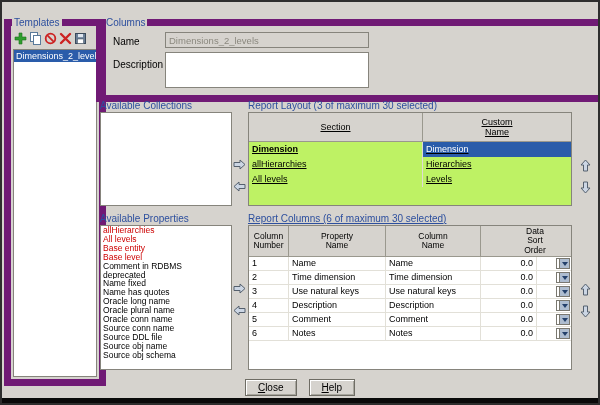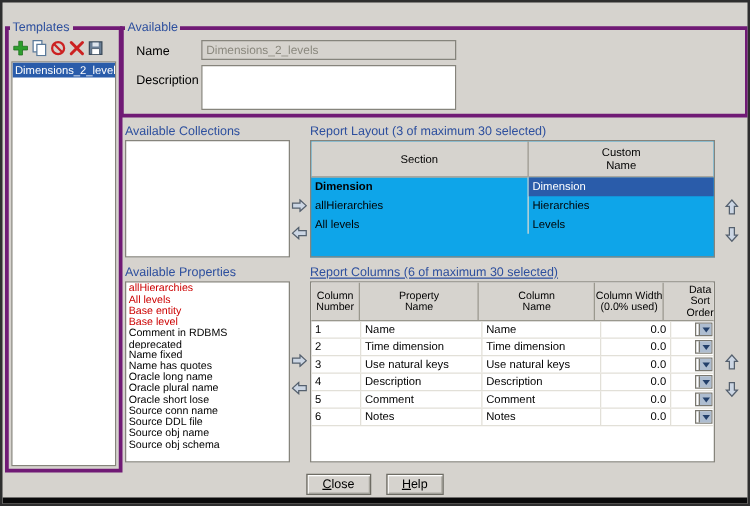--- a/index.html
+++ b/index.html
@@ -8,21 +8,21 @@
   }
   html,body{margin:0;padding:0;}
   body{font-family:"Liberation Sans",sans-serif;background:#9a9a9a;}
   .window{position:relative;width:600px;height:405px;background:var(--panel_bg);
           border:2px solid #2e2e2e;box-sizing:border-box;overflow:hidden;}
   .titlebar{height:15px;background:var(--titlebar_bg);color:var(--titlebar_text);
             font-size:10px;font-weight:bold;text-align:center;line-height:15px;}
   .content{position:absolute;top:15px;left:0;right:0;bottom:5px;}
   .bottombar{position:absolute;left:0;right:0;bottom:0;height:5px;background:#0a0a0a;}
 
-  fieldset.group{position:absolute;margin:0;padding:0;border:3px solid #701a75;min-width:0;}
+  fieldset.group{position:absolute;margin:0;padding:0;border:7px solid #701a75;min-width:0;}
   fieldset.group legend{color:var(--group_title);font-size:10px;padding:0 2px;margin-left:1px;}
   .tpl-fieldset{left:2px;top:0;width:88px;height:355px;}
   .tmpl-fieldset{left:94px;top:0;width:497px;height:71px;}
 
   .toolbar{position:absolute;left:2px;top:5px;display:flex;gap:1px;}
   .icon-btn{width:14px;height:14px;padding:0;border:none;background:transparent;
             display:flex;align-items:center;justify-content:center;cursor:pointer;}
 
   .listbox{background:#fff;border:1px solid #86847c;overflow:hidden;box-sizing:border-box;}
   .templates-list{position:absolute;left:2px;right:2px;top:21px;bottom:2px;}
@@ -37,21 +37,21 @@
   .desc-label{left:10px;top:31px;}
   .desc-input{position:absolute;left:62px;top:24px;width:204px;height:36px;background:#fff;
               border:1px solid #86847c;resize:none;box-sizing:border-box;font-family:inherit;font-size:9.5px;}
 
   .blue-label{position:absolute;font-size:10px;color:var(--group_title);white-space:nowrap;}
   .collections-label{left:98px;top:83px;}
   .collections-list{position:absolute;left:98px;top:95px;width:132px;height:94px;}
   .layout-label{left:246px;top:83px;}
 
   .rl-table{position:absolute;left:246px;top:95px;width:324px;height:94px;border:1px solid #86847c;
-            background:#0ea5e9;box-sizing:border-box;overflow:hidden;}
+            background:#bef264;box-sizing:border-box;overflow:hidden;text-decoration:underline;}
   .rl-header{display:flex;height:28px;background:var(--panel_bg);border-bottom:1px solid #9a988e;}
   .rl-th{font-size:9px;line-height:10px;display:flex;align-items:center;justify-content:center;
          text-align:center;white-space:pre-line;box-sizing:border-box;}
   .rl-th1{width:174px;border-right:1px solid #9a988e;}
   .rl-th2{flex:1;}
   .rl-row{display:flex;height:15px;}
   .rl-c1{width:174px;border-right:1px solid #dedcd4;box-sizing:border-box;font-size:9px;line-height:15px;
          padding:0 3px;overflow:hidden;white-space:nowrap;}
   .rl-c1.bold{font-weight:bold;}
   .rl-c2{flex:1;font-size:9px;line-height:15px;padding:0 3px;overflow:hidden;white-space:nowrap;}
@@ -134,21 +134,21 @@
                 <rect x="4" y="2" width="5" height="3.2" fill="#dfe6ee"></rect>
               </svg></span>
         </button>
       </div>
       <div class="listbox templates-list" id="templates-list">
           <div class="list-item selected">Dimensions_2_levels</div>
         </div>
     </fieldset>
 
     <fieldset class="group tmpl-fieldset">
-      <legend>Available</legend>
+      <legend>Columns</legend>
       <label class="fld-label name-label">Name</label>
       <input class="name-input" disabled="" value="Dimensions_2_levels" style="">
       <label class="fld-label desc-label">Description</label>
       <textarea class="desc-input" style=""></textarea>
     </fieldset>
 
     <div class="blue-label collections-label">Available Collections</div>
     <div class="listbox collections-list"></div>
 
     <div class="blue-label layout-label">Report Layout (3 of maximum 30 selected)</div>
@@ -205,38 +205,36 @@
         <div class="plist-item red">allHierarchies</div>
         <div class="plist-item red">All levels</div>
         <div class="plist-item red">Base entity</div>
         <div class="plist-item red">Base level</div>
         <div class="plist-item">Comment in RDBMS</div>
         <div class="plist-item">deprecated</div>
         <div class="plist-item">Name fixed</div>
         <div class="plist-item">Name has quotes</div>
         <div class="plist-item">Oracle long name</div>
         <div class="plist-item">Oracle plural name</div>
-        <div class="plist-item">Oracle short lose</div>
+        <div class="plist-item">Oracle conn name</div>
         <div class="plist-item">Source conn name</div>
         <div class="plist-item">Source DDL file</div>
         <div class="plist-item">Source obj name</div>
         <div class="plist-item">Source obj schema</div>
       </div>
 
     <div class="blue-label columns-label">Report Columns (6 of maximum 30 selected)</div>
     <div class="rc-table">
       <div class="rc-header">
         <div class="rc-th w-num">Column
 Number</div>
         <div class="rc-th w-prop">Property
 Name</div>
         <div class="rc-th w-col">Column
 Name</div>
-        <div class="rc-th w-width">Column Width
-(0.0% used)</div>
         <div class="rc-th w-sort">Data
 Sort
 Order</div>
       </div>
       <div id="rc-body">
           <div class="rc-row">
             <div class="rc-cell w-num">1</div>
             <div class="rc-cell w-prop">Name</div>
             <div class="rc-cell w-col">Name</div>
             <div class="rc-cell w-width rc-width">0.0</div>

